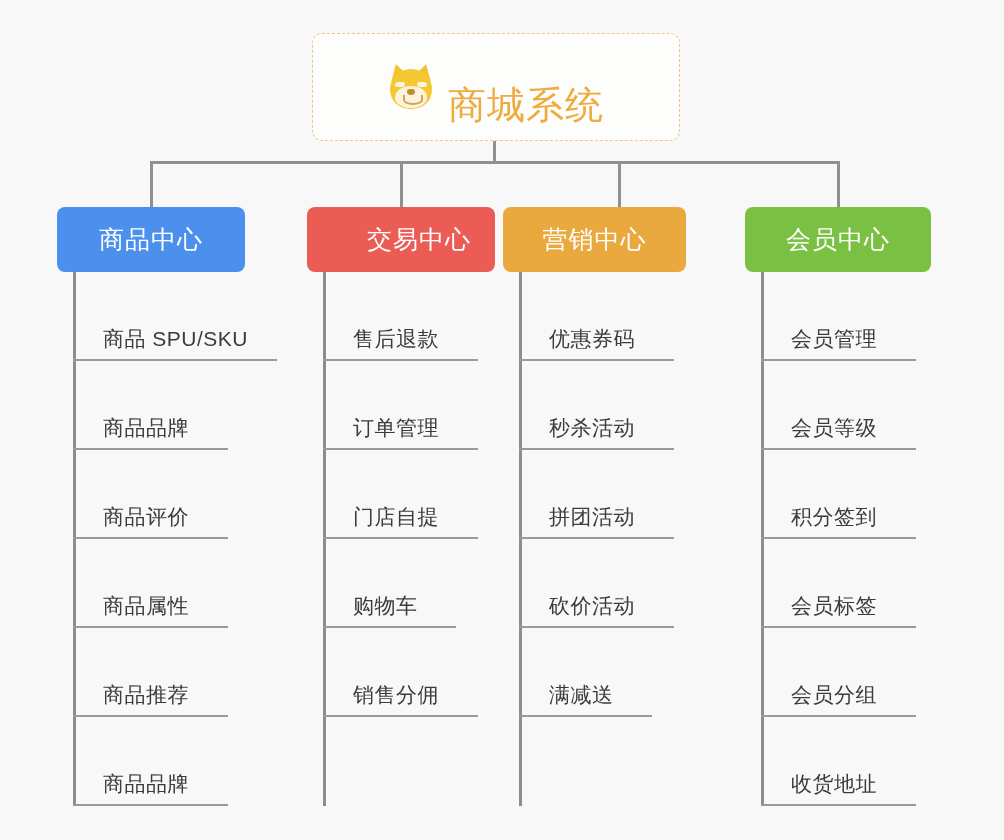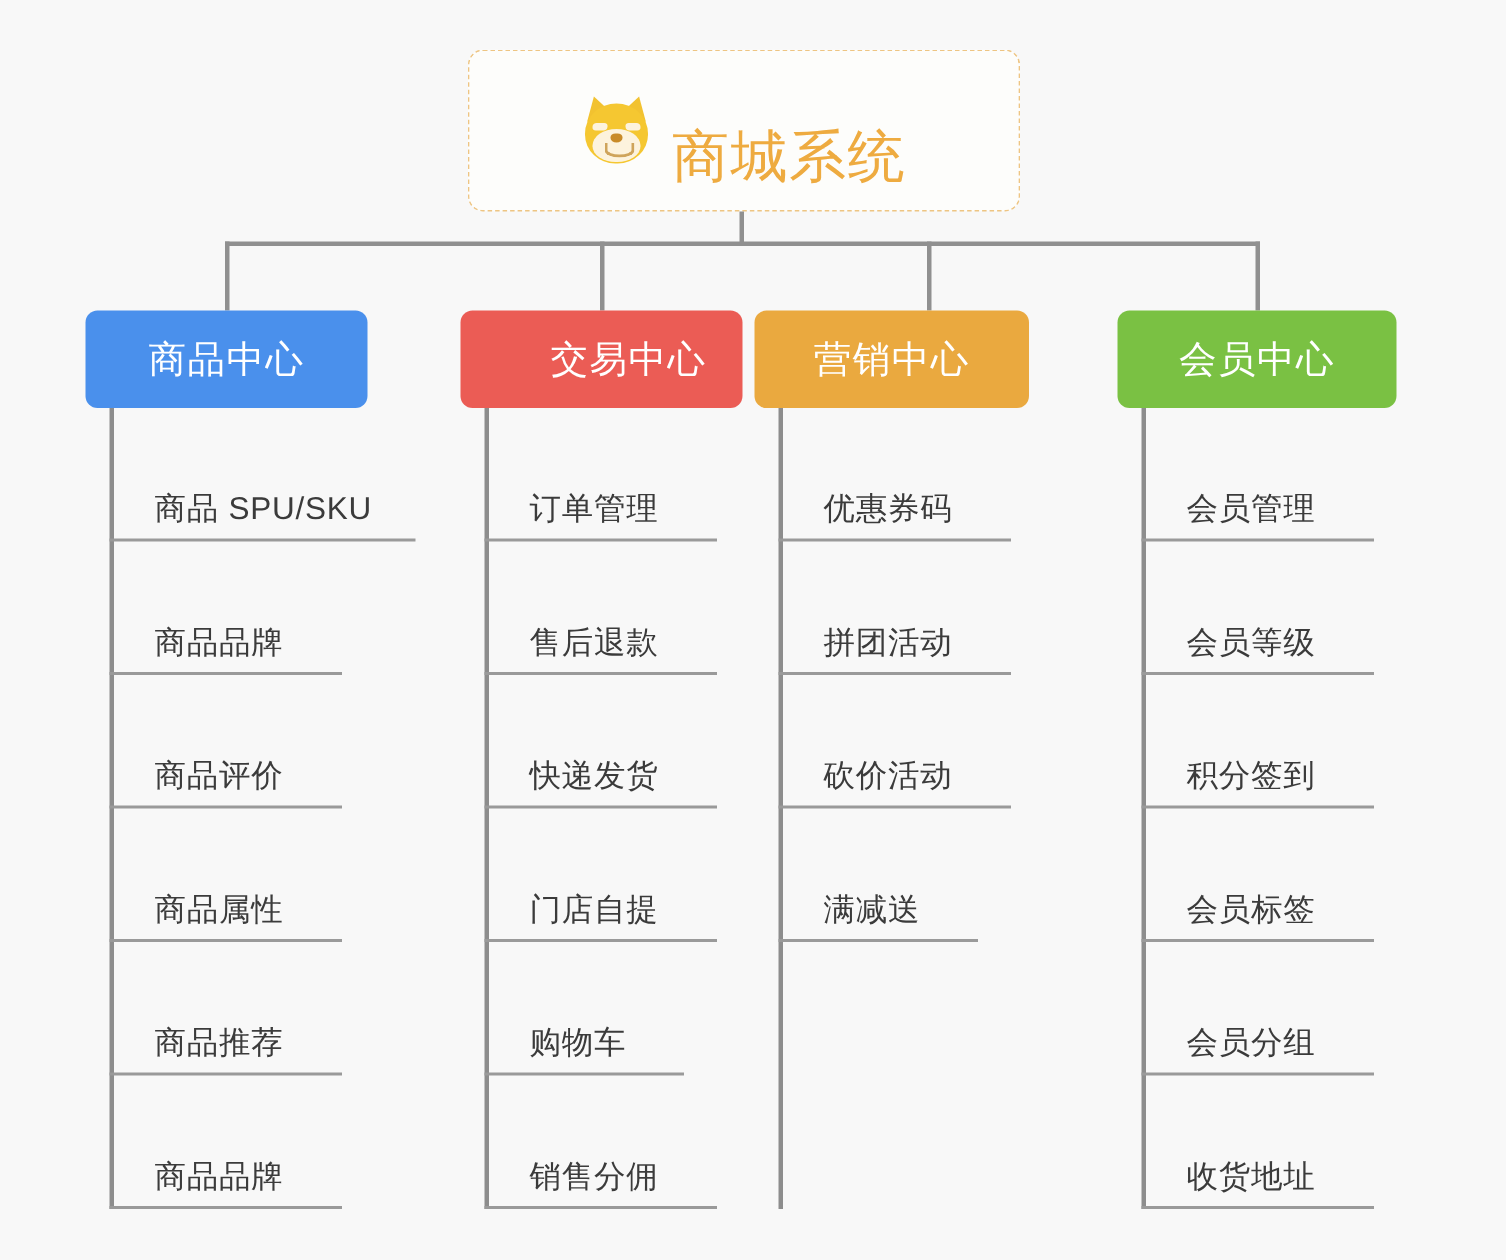--- a/index.html
+++ b/index.html
@@ -245,29 +245,25 @@
     </div>
   </div>
 
   <div class="column" style="left:307px;width:188px;">
     <div class="cat-box" style="background:#eb5c55;width:188px;padding-left:36px;">
       <span>交易中心</span>
     </div>
     <div class="items">
       <div class="trunk" style="height:534px;"></div>
       <div class="item">
+        <div class="item-label">售后退款</div>
+        <div class="item-underline" style="width:155px;"></div>
+      </div>
+      <div class="item">
         <div class="item-label">订单管理</div>
-        <div class="item-underline" style="width:155px;"></div>
-      </div>
-      <div class="item">
-        <div class="item-label">售后退款</div>
-        <div class="item-underline" style="width:155px;"></div>
-      </div>
-      <div class="item">
-        <div class="item-label">快递发货</div>
         <div class="item-underline" style="width:155px;"></div>
       </div>
       <div class="item">
         <div class="item-label">门店自提</div>
         <div class="item-underline" style="width:155px;"></div>
       </div>
       <div class="item">
         <div class="item-label">购物车</div>
         <div class="item-underline" style="width:133px;"></div>
       </div>
@@ -282,20 +278,24 @@
     <div class="cat-box" style="background:#eaa93f;width:183px;">
       <span>营销中心</span>
     </div>
     <div class="items">
       <div class="trunk" style="height:534px;"></div>
       <div class="item">
         <div class="item-label">优惠券码</div>
         <div class="item-underline" style="width:155px;"></div>
       </div>
       <div class="item">
+        <div class="item-label">秒杀活动</div>
+        <div class="item-underline" style="width:155px;"></div>
+      </div>
+      <div class="item">
         <div class="item-label">拼团活动</div>
         <div class="item-underline" style="width:155px;"></div>
       </div>
       <div class="item">
         <div class="item-label">砍价活动</div>
         <div class="item-underline" style="width:155px;"></div>
       </div>
       <div class="item">
         <div class="item-label">满减送</div>
         <div class="item-underline" style="width:133px;"></div>

